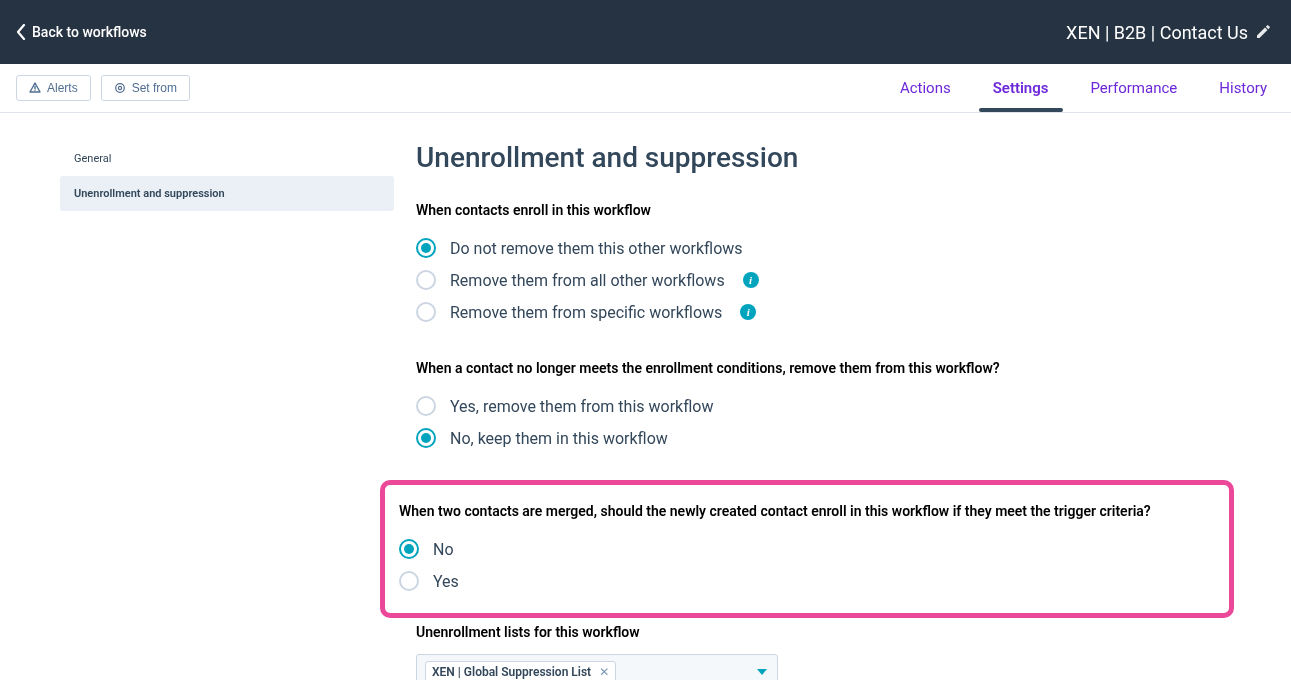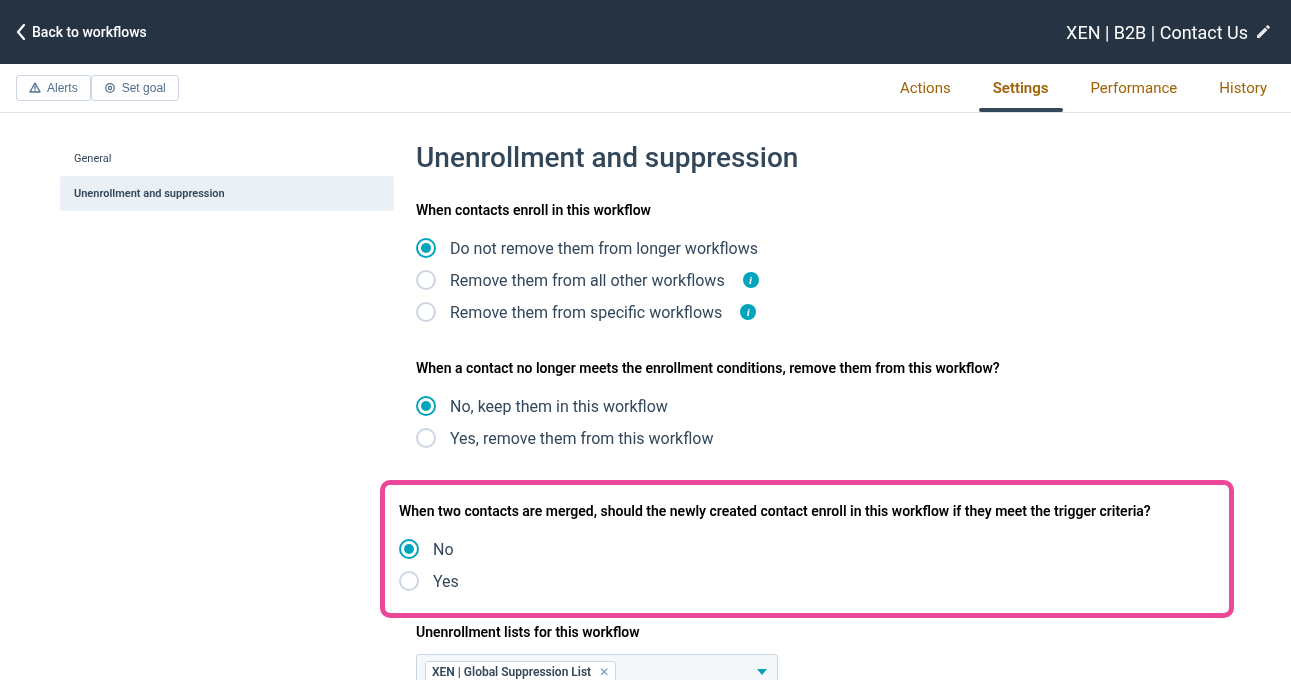--- a/index.html
+++ b/index.html
@@ -40,37 +40,37 @@
 
   .toolbar {
     display:flex;
     align-items:center;
     justify-content:space-between;
     border-bottom: 1px solid #dfe3eb;
     height: 49px;
     padding: 0 24px 0 16px;
     background:#fff;
   }
-  .tb-left { display:flex; gap:0; }
+  .tb-left { display:flex; gap:10px; }
   .tb-btn {
     display:inline-flex;
     align-items:center;
     gap:6px;
     background:#fff;
     border:1px solid #cbd6e2;
     color:#506e91;
     border-radius:3px;
     padding: 5px 12px;
     font-size:12px;
     font-weight:500;
     cursor:pointer;
   }
   .tb-btn svg { display:block; }
   .tabs { display:flex; gap:42px; }
-  .tab { cursor:pointer; font-size:15px; color:#a16207; padding: 14px 0; position:relative; }
+  .tab { cursor:pointer; font-size:15px; color:#6d28d9; padding: 14px 0; position:relative; }
   .tab.active { font-weight:600; }
   .tab.active::after {
     content:"";
     position:absolute;
     left:-14px; right:-14px; bottom:-1px;
     height:4px;
     background:#33475b;
     border-radius:2px;
   }
 
@@ -220,21 +220,21 @@
       </span>
       <span>Alerts</span>
     </button>
     <button class="tb-btn">
       <span>
         <svg width="12" height="12" viewBox="0 0 12 12">
             <circle cx="6" cy="6" r="4.3" fill="none" stroke="#506e91" stroke-width="1.2"></circle>
             <circle cx="6" cy="6" r="1.6" fill="none" stroke="#506e91" stroke-width="1.2"></circle>
           </svg>
       </span>
-      <span>Set goal</span>
+      <span>Set from</span>
     </button>
   </div>
   <div class="tabs">
     <div class="tab">Actions</div>
     <div class="tab active">Settings</div>
     <div class="tab">Performance</div>
     <div class="tab">History</div>
   </div>
 </div>
 
@@ -245,45 +245,45 @@
   </div>
 
   <div class="main">
     <h1 class="page-title">Unenrollment and suppression</h1>
 
     <div>
       <div class="section-label">When contacts enroll in this workflow</div>
       <div class="radio-group">
         <div class="radio-row">
           <span class="radio selected"></span>
-          <span>Do not remove them from longer workflows</span>
+          <span>Do not remove them this other workflows</span>
         </div>
         <div class="radio-row">
           <span class="radio"></span>
           <span>Remove them from all other workflows</span>
           <span class="info-icon">i</span>
         </div>
         <div class="radio-row">
           <span class="radio"></span>
           <span>Remove them from specific workflows</span>
           <span class="info-icon">i</span>
         </div>
       </div>
     </div>
 
     <div>
       <div class="section-label">When a contact no longer meets the enrollment conditions, remove them from this workflow?</div>
       <div class="radio-group">
         <div class="radio-row">
+          <span class="radio"></span>
+          <span>Yes, remove them from this workflow</span>
+        </div>
+        <div class="radio-row">
           <span class="radio selected"></span>
           <span>No, keep them in this workflow</span>
-        </div>
-        <div class="radio-row">
-          <span class="radio"></span>
-          <span>Yes, remove them from this workflow</span>
         </div>
       </div>
     </div>
 
     <div class="highlight-box">
       <div class="section-label">When two contacts are merged, should the newly created contact enroll in this workflow if they meet the trigger criteria?</div>
       <div class="radio-group">
         <div class="radio-row">
           <span class="radio selected"></span>
           <span>No</span>

